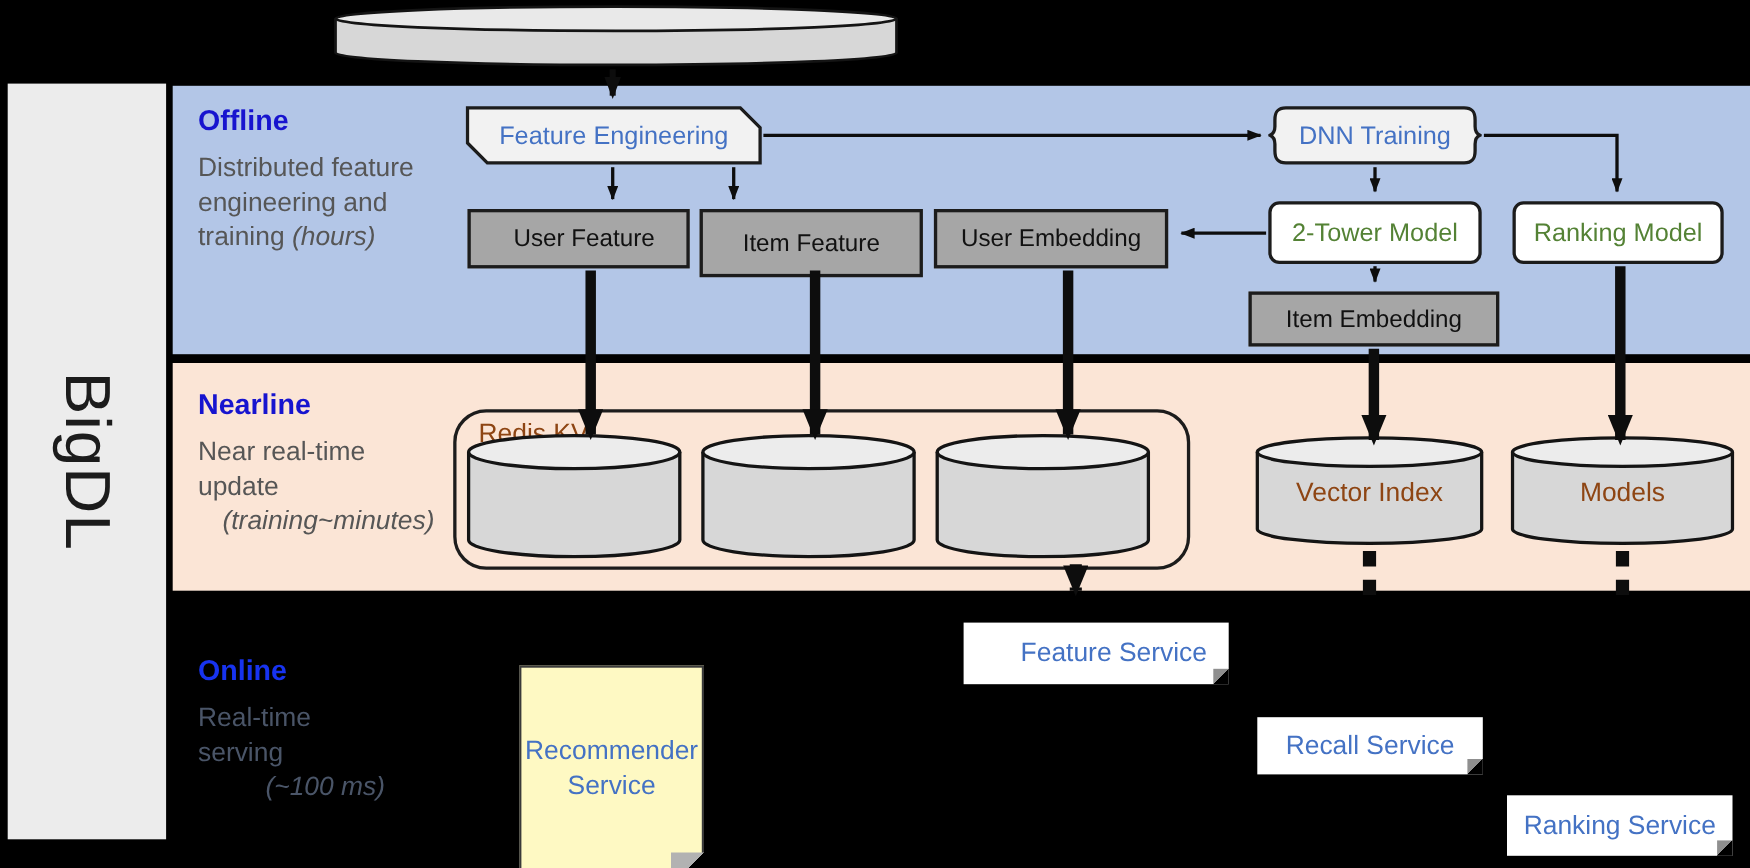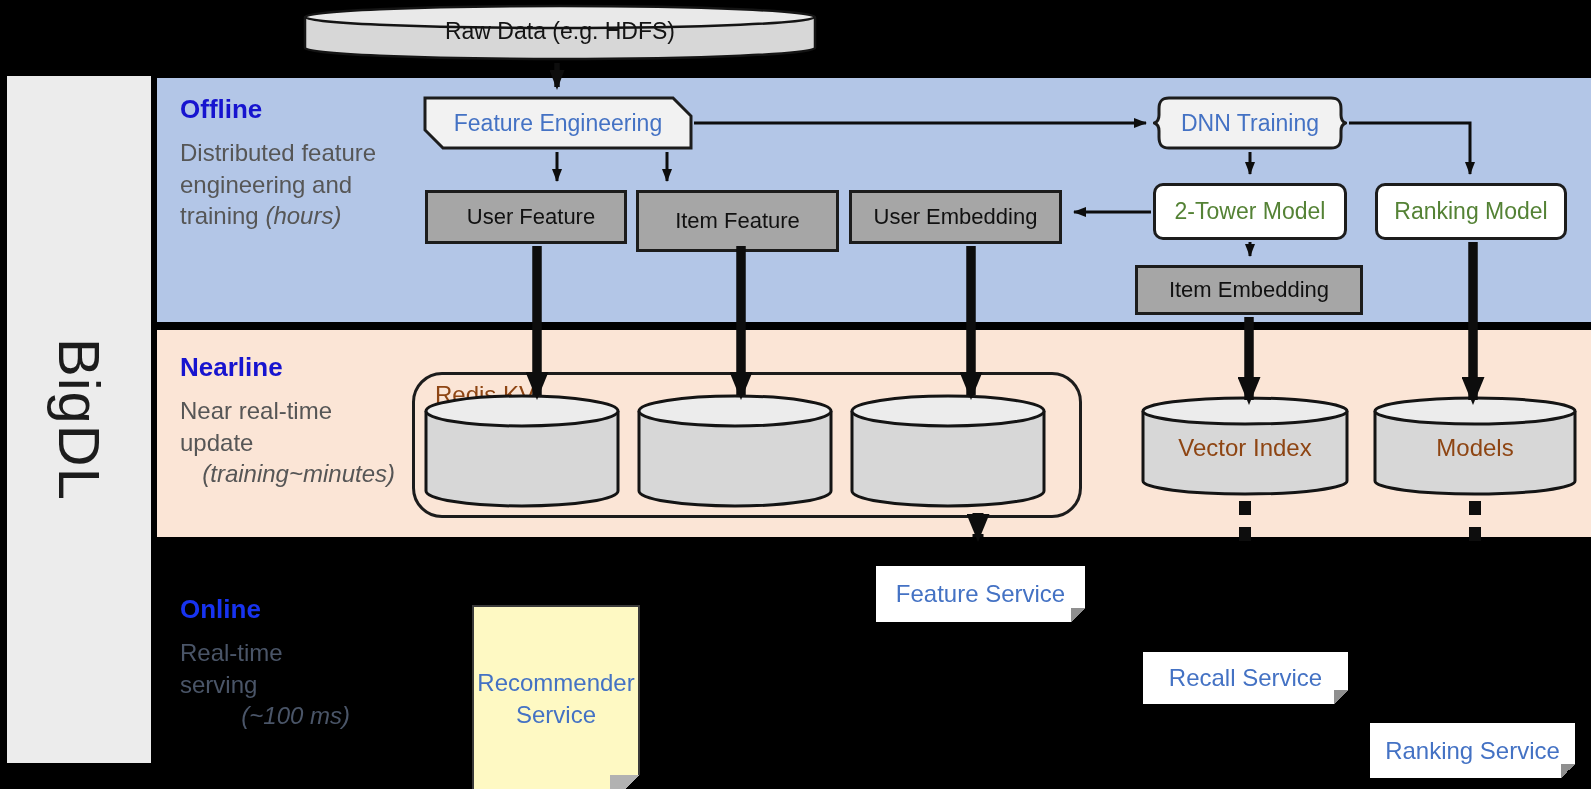--- a/index.html
+++ b/index.html
@@ -82,21 +82,20 @@
   <div class="lane-label online">
     <h3>Online</h3>
     <p><span>Real-time serving</span><em class="em-block">(~100 ms)</em></p>
   </div>
 
   <div class="cyl raw-cyl" style="left:303px;top:4px;width:514px;height:58px;">
     <svg width="514" height="58" viewBox="0 0 514 58">
       <path d="M2,13 L2,44 A255 11 0 0 0 512,44 L512,13" fill="#d7d7d7" stroke="#141414" stroke-width="2.5"></path>
       <ellipse cx="257" cy="13" rx="255" ry="11" fill="#e9e9e9" stroke="#141414" stroke-width="2.5"></ellipse>
     </svg>
-    <div class="lbl">Raw Data (e.g. HDFS)</div>
   </div>
 
   <div class="shape-node" style="left:423px;top:96px;width:270px;height:54px;">
     <svg width="270" height="54" viewBox="0 0 270 54">
       <path d="M2,2 L250,2 L268,20 L268,52 L20,52 L2,34 Z" fill="#f2f2f2" stroke="#1c1c1c" stroke-width="3"></path>
     </svg>
     <div class="lbl">Feature Engineering</div>
   </div>
 
   <div class="shape-node" style="left:1153px;top:96px;width:194px;height:54px;">
@@ -161,21 +160,21 @@
       <path d="M2,15 L2,85 A100 13 0 0 0 202,85 L202,15" fill="#d7d7d7" stroke="#141414" stroke-width="3"></path>
       <ellipse cx="102" cy="15" rx="100" ry="13" fill="#ececec" stroke="#141414" stroke-width="3"></ellipse>
     </svg>
     <div class="lbl">Models</div>
   </div>
 
   <div class="doc" style="left:472px;top:577px;width:168px;height:200px;">
     <div class="lbl">Recommender Service</div>
     <div class="corner"></div>
   </div>
-  <div class="svc" style="left:876px;top:566px;width:209px;height:56px;">
+  <div class="svc" style="left:876px;top:566px;width:209px;height:56px;padding-left:32px;">
     <span>Feature Service</span>
     <div class="corner"></div>
   </div>
   <div class="svc" style="left:1143px;top:652px;width:205px;height:52px;">
     <span>Recall Service</span>
     <div class="corner"></div>
   </div>
   <div class="svc" style="left:1370px;top:723px;width:205px;height:55px;">
     <span>Ranking Service</span>
     <div class="corner"></div>

